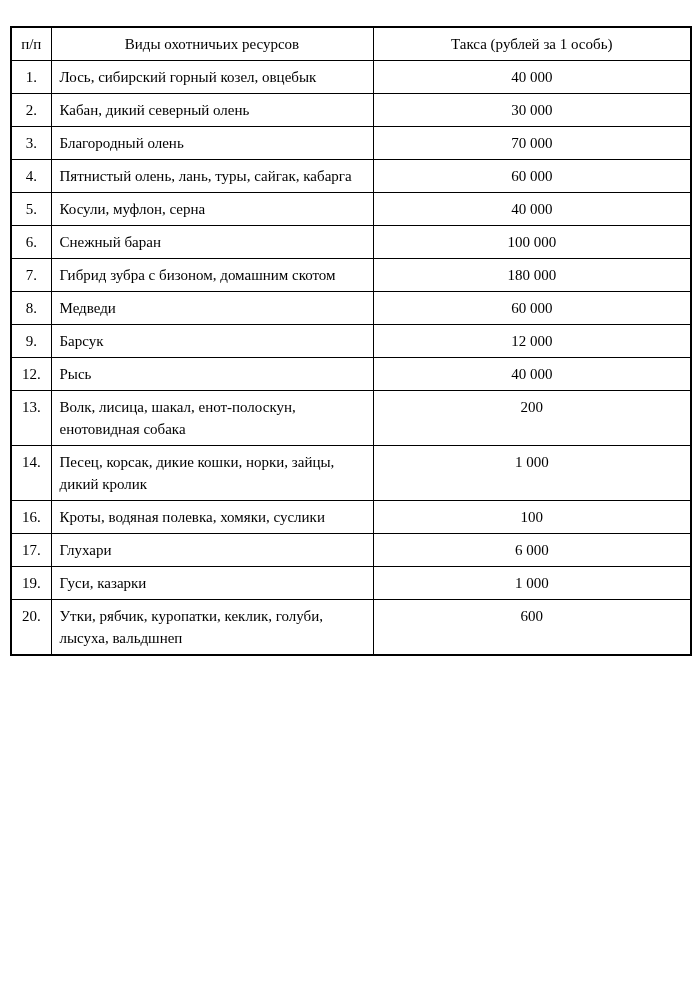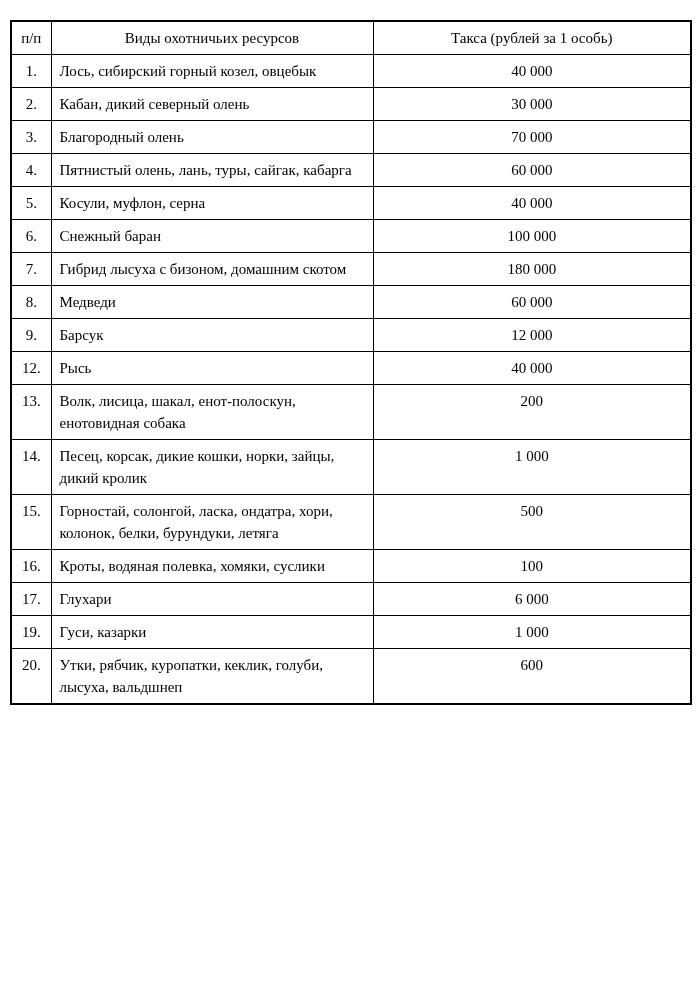--- a/index.html
+++ b/index.html
@@ -6,21 +6,21 @@
     margin: 0;
     padding: 0;
     background: #ffffff;
     color: #000000;
     font-family: "Liberation Serif", serif;
   }
   .page {
     width: 699px;
     height: 869px;
     box-sizing: border-box;
-    padding: 20px 0 0 10px;
+    padding: 26px 0 0 10px;
     background: #ffffff;
     overflow: hidden;
   }
   table.tax-table {
     border-collapse: collapse;
     table-layout: fixed;
     width: 680px;
     border: 2px solid #000000;
   }
   table.tax-table th,
@@ -93,21 +93,21 @@
           <td class="species">Косули, муфлон, серна</td>
           <td class="rate">40 000</td>
         </tr>
         <tr>
           <td class="num">6.</td>
           <td class="species">Снежный баран</td>
           <td class="rate">100 000</td>
         </tr>
         <tr>
           <td class="num">7.</td>
-          <td class="species">Гибрид лысуха с бизоном, домашним скотом</td>
+          <td class="species">Гибрид зубра с бизоном, домашним скотом</td>
           <td class="rate">180 000</td>
         </tr>
         <tr>
           <td class="num">8.</td>
           <td class="species">Медведи</td>
           <td class="rate">60 000</td>
         </tr>
         <tr>
           <td class="num">9.</td>
           <td class="species">Барсук</td>
@@ -122,25 +122,20 @@
           <td class="num">13.</td>
           <td class="species">Волк, лисица, шакал, енот-полоскун, енотовидная собака</td>
           <td class="rate">200</td>
         </tr>
         <tr>
           <td class="num">14.</td>
           <td class="species">Песец, корсак, дикие кошки, норки, зайцы, дикий кролик</td>
           <td class="rate">1 000</td>
         </tr>
         <tr>
-          <td class="num">15.</td>
-          <td class="species">Горностай, солонгой, ласка, ондатра, хори, колонок, белки, бурундуки, летяга</td>
-          <td class="rate">500</td>
-        </tr>
-        <tr>
           <td class="num">16.</td>
           <td class="species">Кроты, водяная полевка, хомяки, суслики</td>
           <td class="rate">100</td>
         </tr>
         <tr>
           <td class="num">17.</td>
           <td class="species">Глухари</td>
           <td class="rate">6 000</td>
         </tr>
         <tr>

